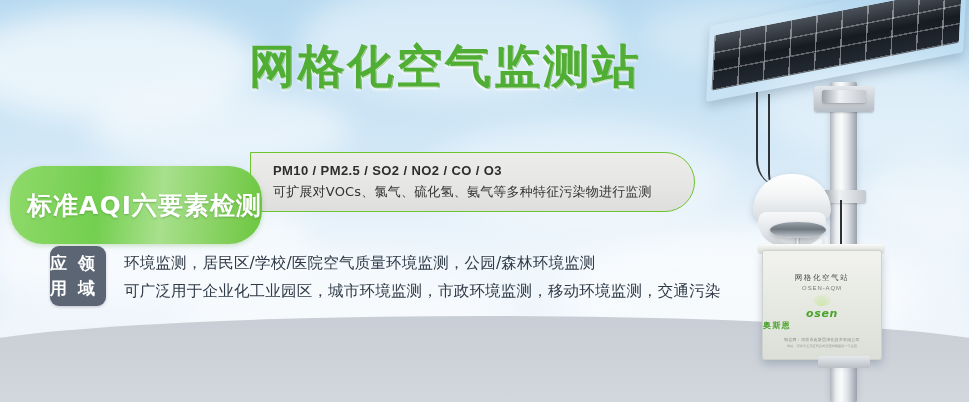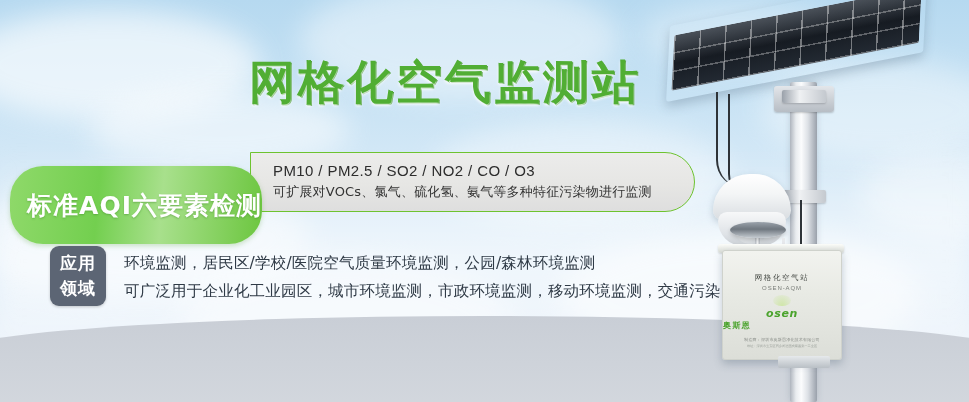--- a/index.html
+++ b/index.html
@@ -26,66 +26,66 @@
   .haze{position:absolute;left:0;right:0;top:150px;height:200px;
     background:linear-gradient(180deg,rgba(255,255,255,0) 0%,rgba(255,255,255,.45) 55%,rgba(255,255,255,.15) 100%);
     filter:blur(10px);}
   
   .ground{
     position:absolute;left:-60px;right:-60px;bottom:-34px;height:120px;
     background:linear-gradient(180deg,#c9ced6 0%,#ced3da 40%,#d6dae0 100%);
     border-radius:50% 50% 0 0 / 40px 40px 0 0;
   }
   
-  .title-wrap{position:absolute;left:185px;top:40px;width:520px;text-align:center;margin-top:16px;}
+  .title-wrap{position:absolute;left:185px;top:40px;width:520px;text-align:center;}
   .title-cn{
     font-size:46px;font-weight:bold;color:#51ae34;letter-spacing:3px;line-height:1.15;
     text-shadow:0 2px 3px rgba(255,255,255,.9),1px 1px 0 #3f9628;
     font-family:"DejaVu Sans","Liberation Sans",sans-serif;
   }
   .title-en{
     margin-top:6px;font-size:27px;color:#5ab93f;letter-spacing:3.4px;font-weight:400;
     text-shadow:0 1px 2px rgba(255,255,255,.9);
   }
   
   .aqi-row{position:absolute;left:10px;top:150px;width:685px;height:66px;}
   .aqi-panel{
     position:absolute;left:240px;top:2px;width:445px;height:60px;
     background:linear-gradient(180deg,#ececeb 0%,#e6e6e4 55%,#dedede 100%);
     border:1.6px solid #6ec32f;border-radius:0 30px 30px 0;
     box-sizing:border-box;padding:7px 0 0 22px;
   }
-  .aqi-line1{font-size:15px;color:#2d2d2d;letter-spacing:.4px;line-height:22px;}
+  .aqi-line1{font-size:13px;color:#2d2d2d;letter-spacing:.4px;line-height:22px;font-weight:bold;}
   .aqi-line2{font-size:13px;color:#333;letter-spacing:.2px;line-height:20px;
     font-family:"DejaVu Sans","Liberation Sans",sans-serif;}
   .aqi-badge{
     position:absolute;left:0;top:16px;width:252px;height:78px;border-radius:33px;
     background:linear-gradient(95deg,#8fd96a 0%,#73cf4f 35%,#a8e08c 60%,#6cc63f 100%);
     box-shadow:0 2px 5px rgba(90,160,60,.28);
     display:flex;align-items:center;justify-content:flex-end;
   }
   .aqi-badge-text{
     color:#fff;font-size:25px;font-weight:bold;letter-spacing:1px;
     text-shadow:0 1px 2px rgba(60,130,40,.45);
     font-family:"DejaVu Sans","Liberation Sans",sans-serif;
   }
   
   .app-row{position:absolute;left:50px;top:246px;display:flex;align-items:flex-start;}
   .app-badge{
     width:56px;height:60px;border-radius:9px;background:#5c6574;
-    display:flex;flex-direction:column;align-items:center;justify-content:center;
+    display:flex;align-items:center;justify-content:center;
     box-shadow:0 1px 3px rgba(0,0,0,.2);flex:0 0 auto;
   }
   .app-badge span{color:#fff;font-size:17px;font-weight:bold;line-height:25px;letter-spacing:1px;
     font-family:"DejaVu Sans","Liberation Sans",sans-serif;}
   .app-text{margin-left:18px;padding-top:3px;}
   .app-text div{font-size:15.5px;color:#2f3a46;line-height:28px;letter-spacing:.2px;
     font-family:"DejaVu Sans","Liberation Sans",sans-serif;}
   
-  .rig{position:absolute;left:650px;top:0;width:279px;height:402px;}
+  .rig{position:absolute;left:690px;top:0;width:279px;height:402px;}
   .panel-solar{
     position:absolute;left:18px;top:27px;width:262px;height:74px;
     transform:rotate(-11deg) skewX(-14deg);transform-origin:left center;
     background:linear-gradient(180deg,#cfd3d6 0%,#e8eaec 6%,#cfd3d6 12%,#20262f 14%,#1b2franco 14%,#171c24 50%,#1d242c 86%,#cfd3d6 88%,#e9ebed 94%,#c6cacd 100%);
     border-radius:3px;box-shadow:0 5px 10px rgba(70,90,110,.28);
   }
   .cells{position:absolute;left:5px;right:5px;top:10px;bottom:10px;
     background:
       repeating-linear-gradient(90deg,rgba(255,255,255,.40) 0 1.5px,rgba(255,255,255,0) 1.5px 26px),
       repeating-linear-gradient(0deg,rgba(255,255,255,.30) 0 1.5px,rgba(255,255,255,0) 1.5px 18px),

